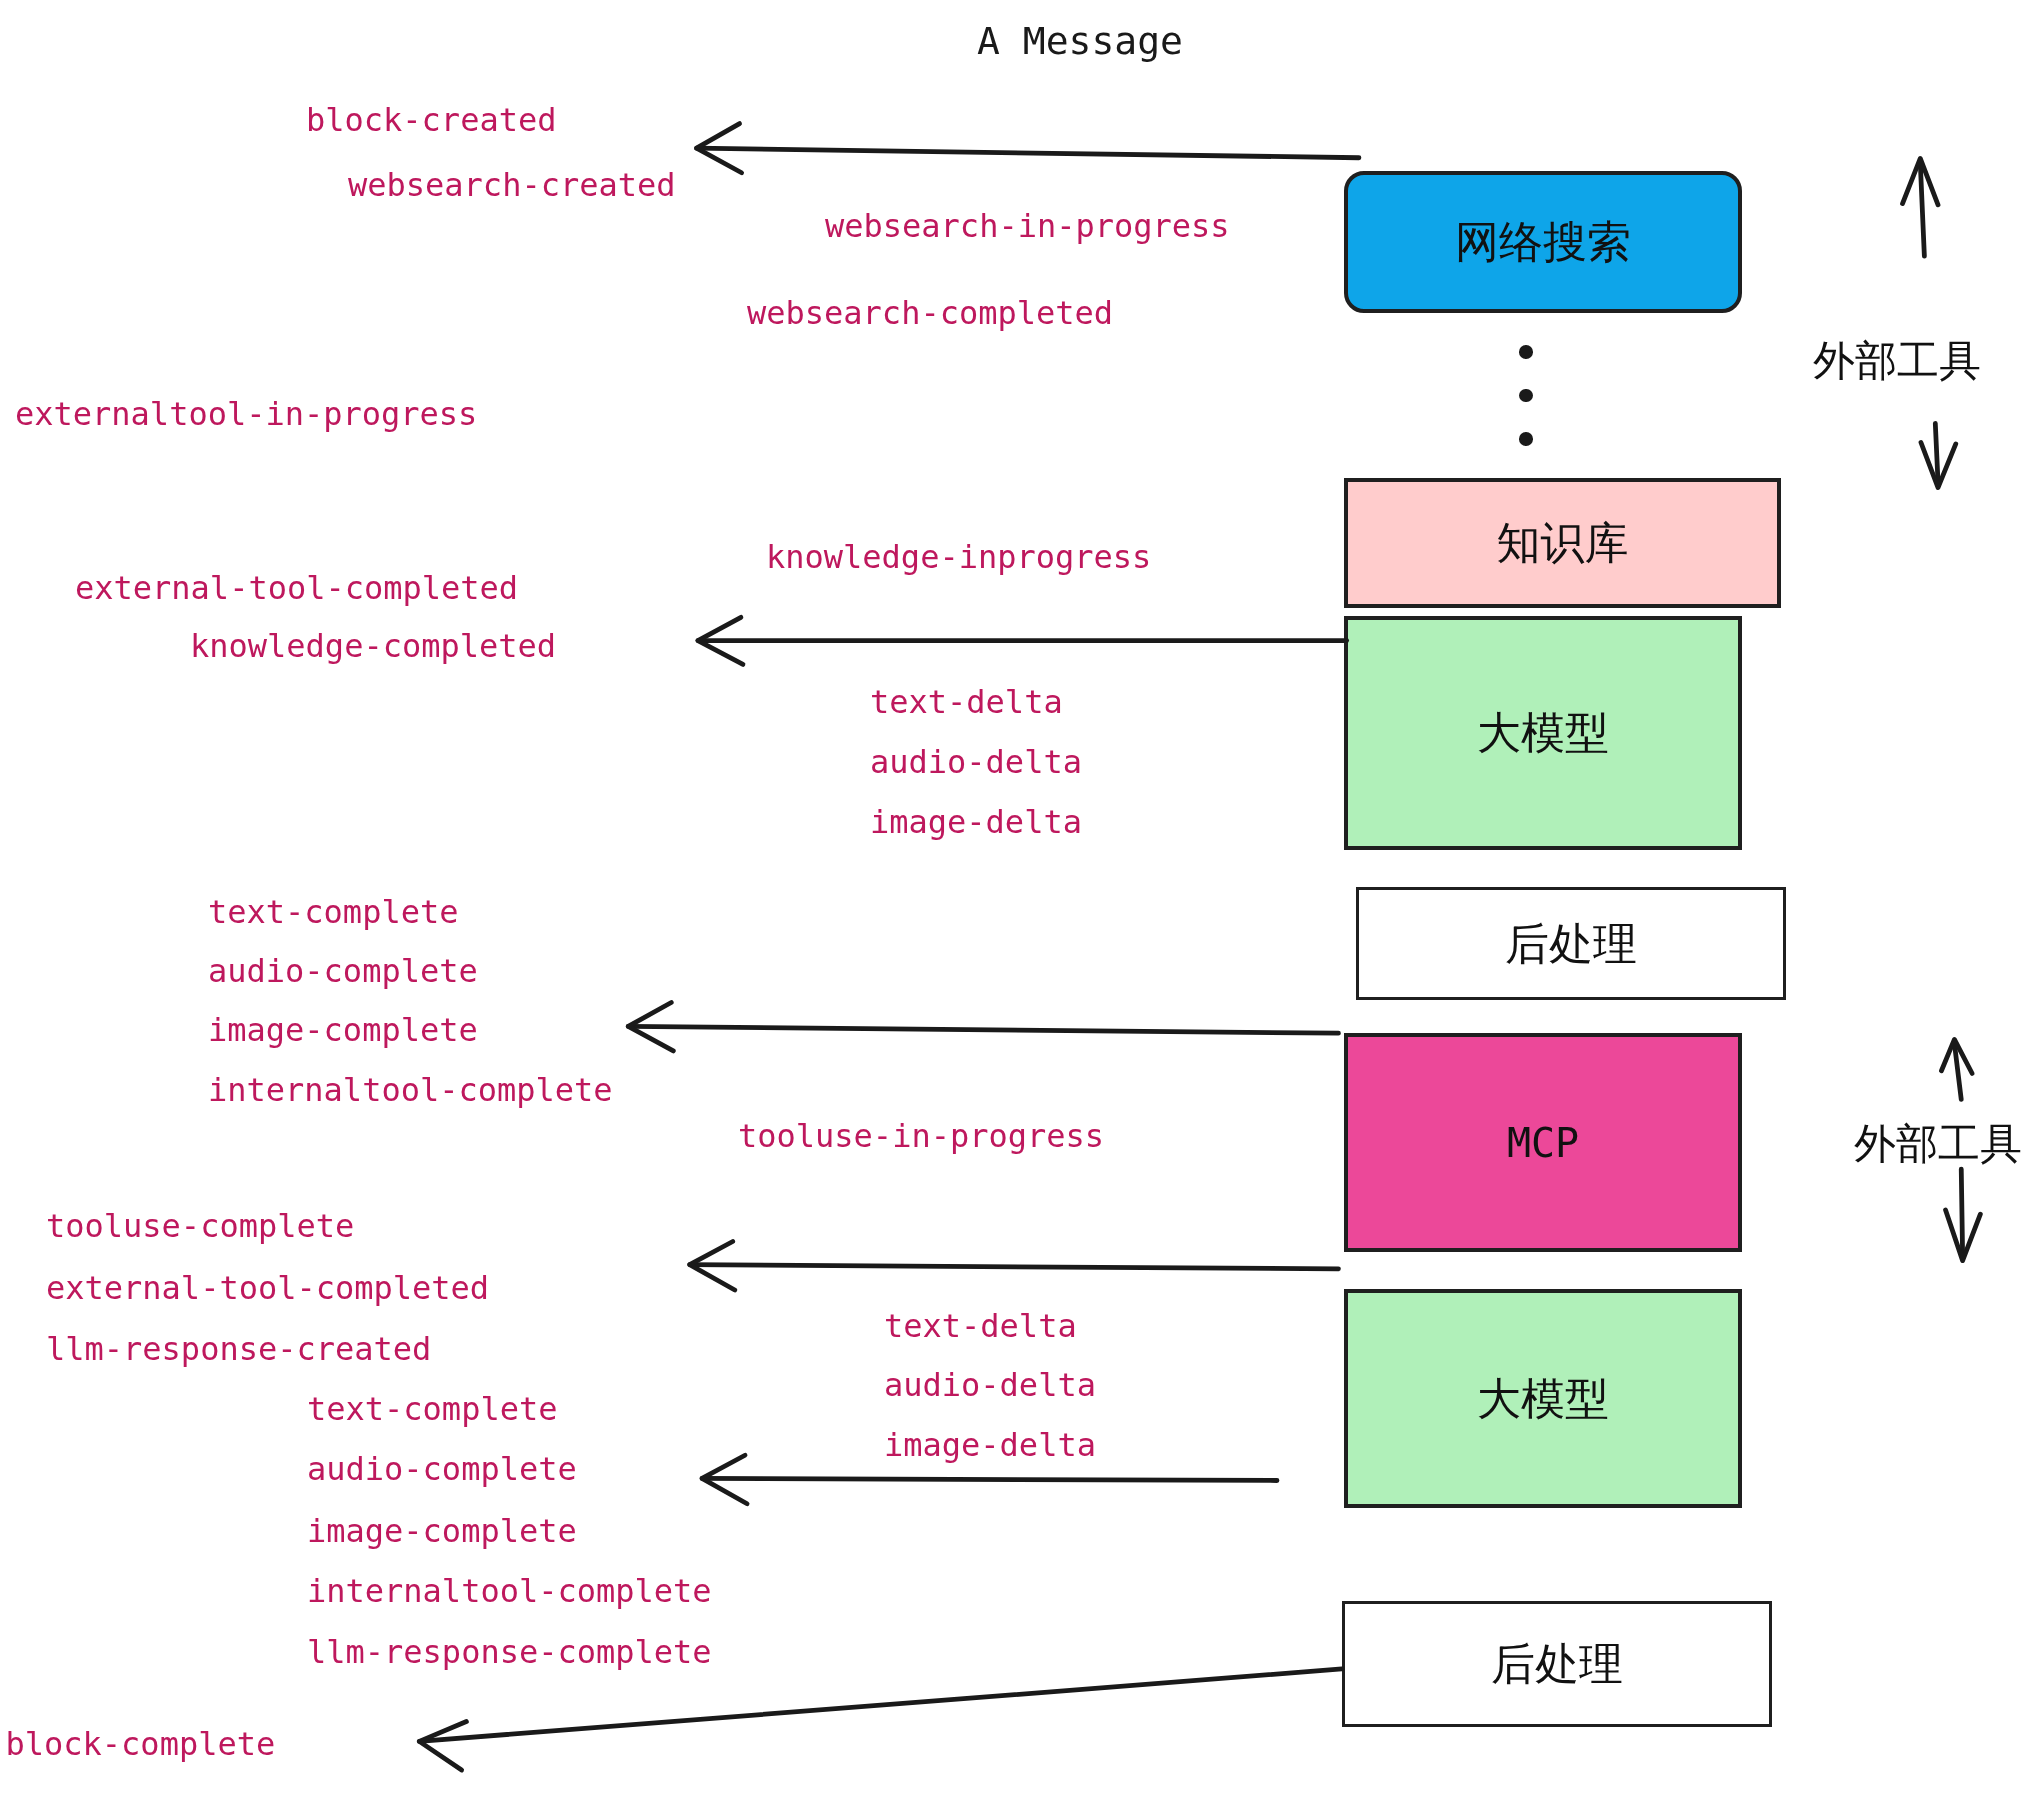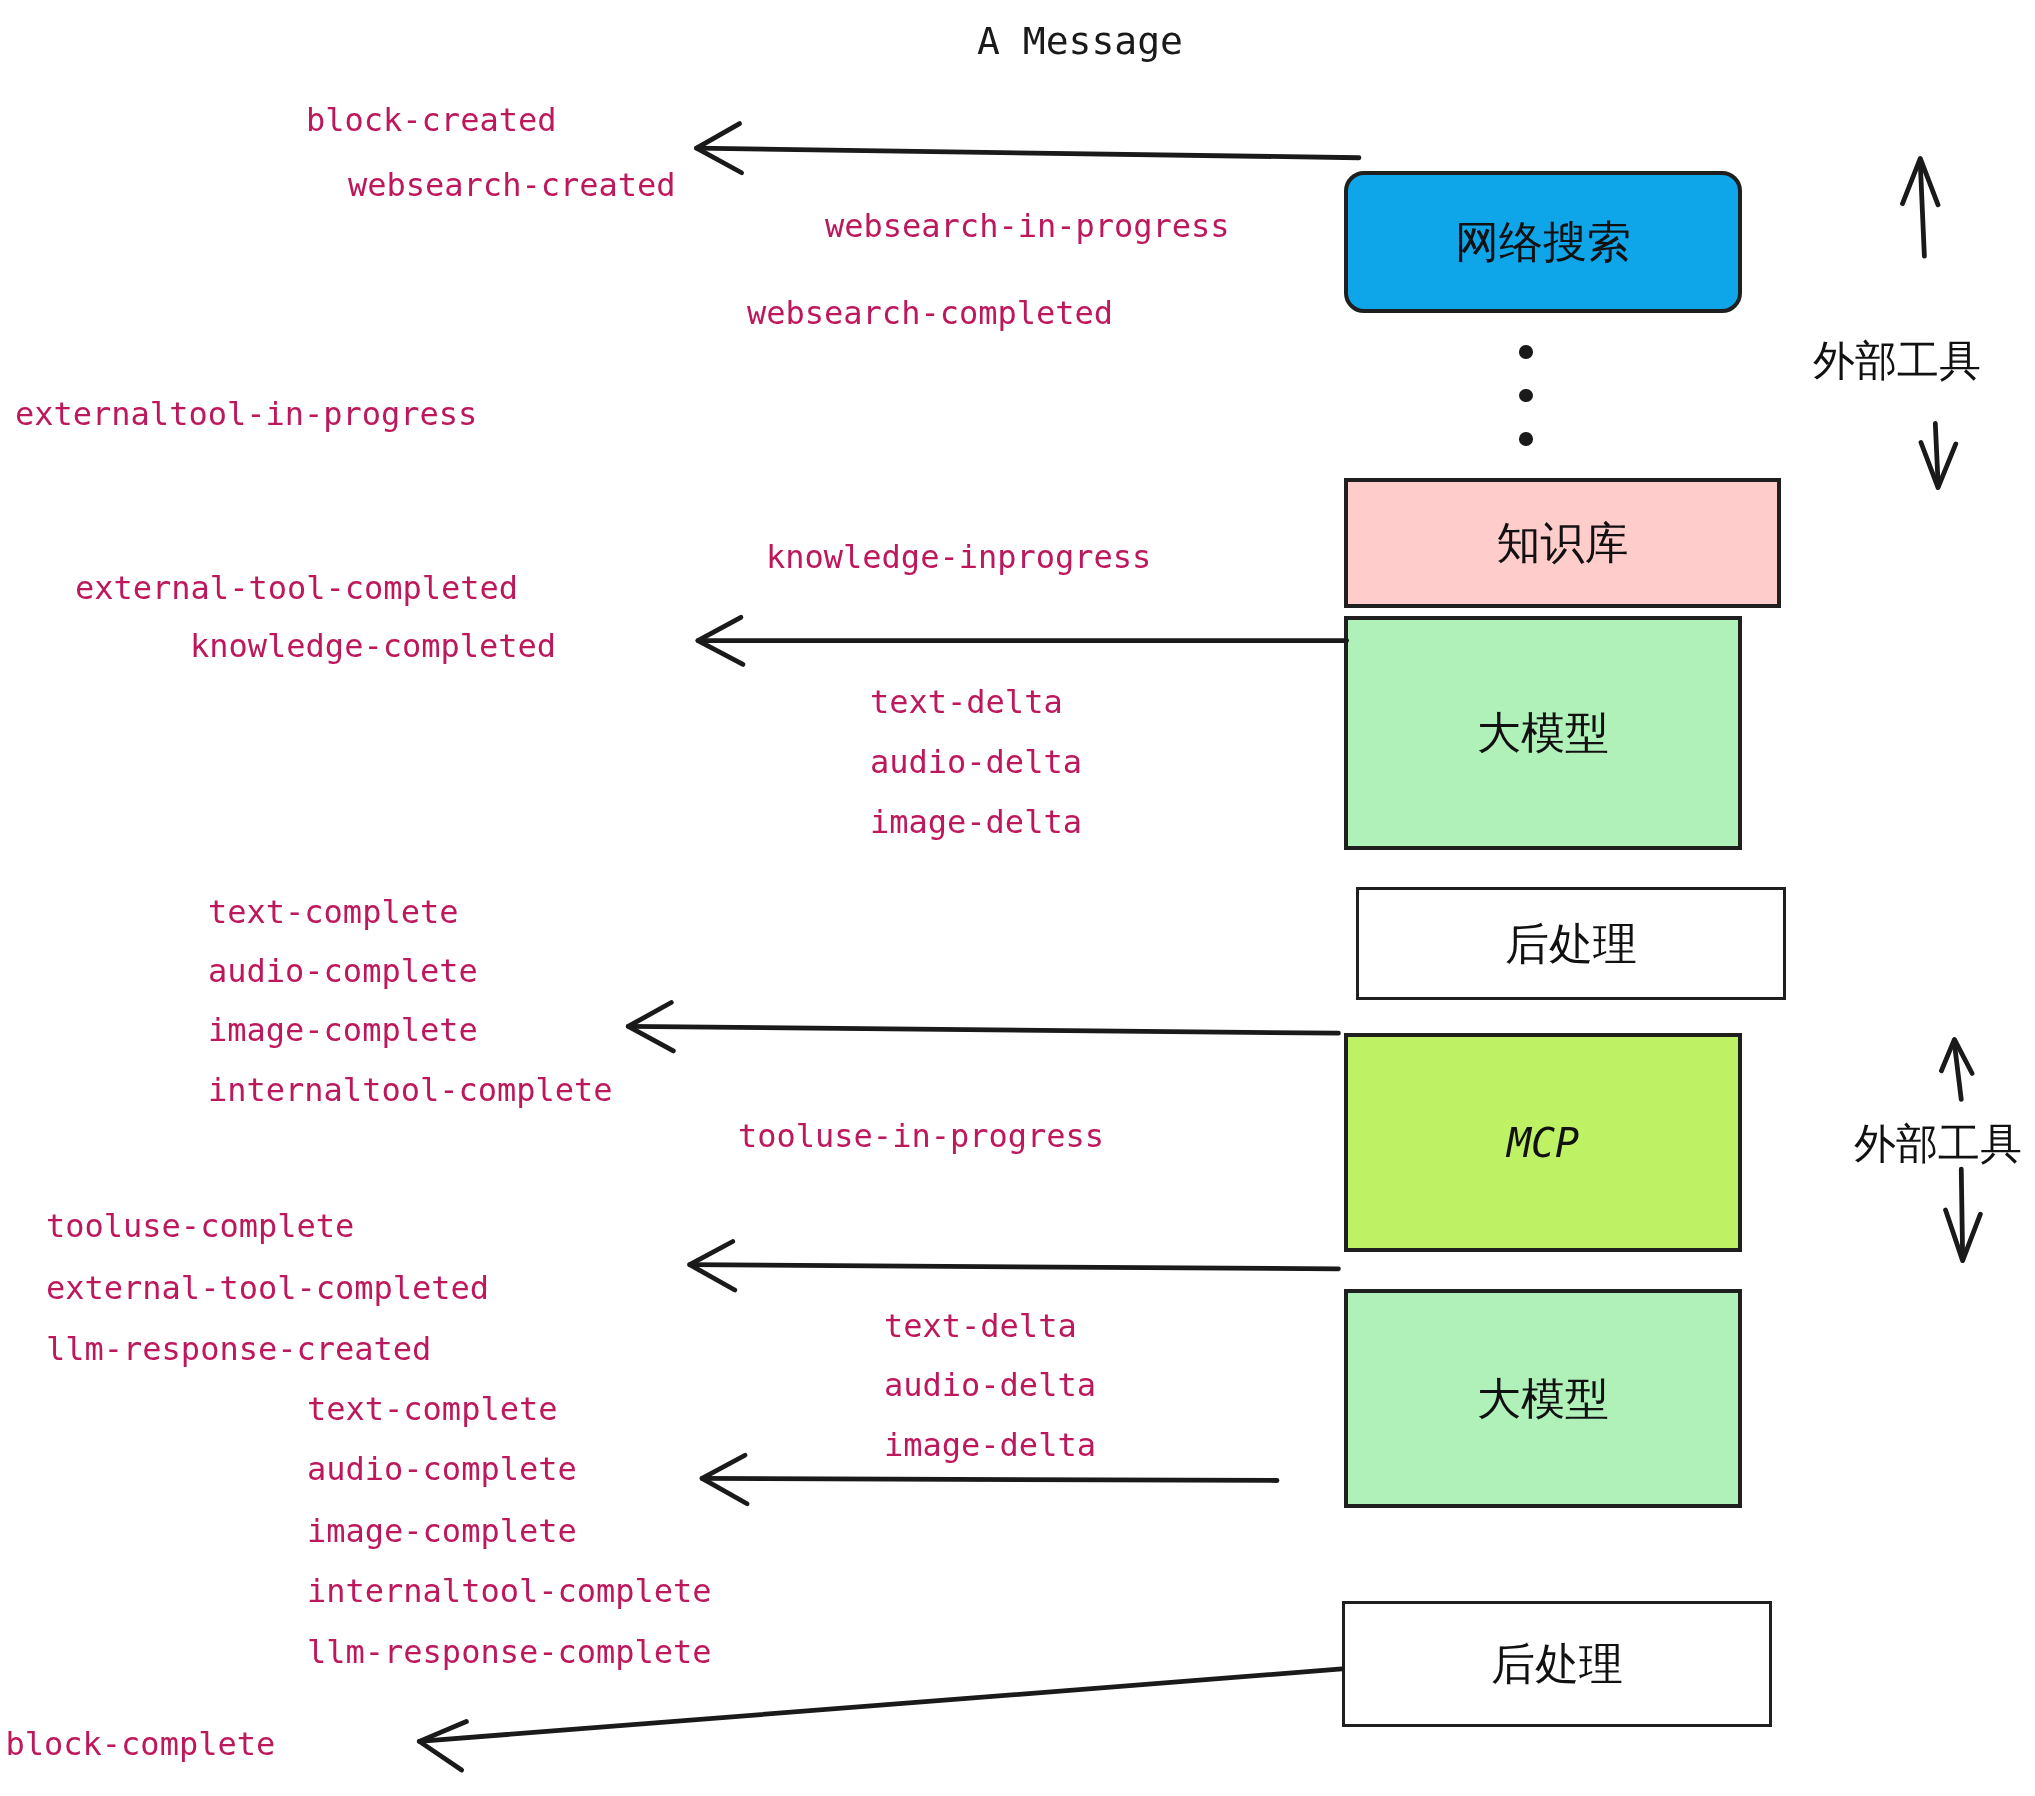--- a/index.html
+++ b/index.html
@@ -130,21 +130,21 @@
   </div>
 
   <div class="node" style="left:1344px; top:616px; width:398px; height:234px; background:#B0F0B9;">
     <span>大模型</span>
   </div>
 
   <div class="node" style="left:1356px; top:887px; width:430px; height:113px; background:#FFFFFF; border-width:3.4px;">
     <span>后处理</span>
   </div>
 
-  <div class="node mono" style="left:1344px; top:1033px; width:398px; height:219px; background:#bef264;font-style:italic;">
+  <div class="node mono" style="left:1344px; top:1033px; width:398px; height:219px; background:#ec4899;">
     <span>MCP</span>
   </div>
 
   <div class="node" style="left:1344px; top:1289px; width:398px; height:219px; background:#B0F0B9;">
     <span>大模型</span>
   </div>
 
   <div class="node" style="left:1342px; top:1601px; width:430px; height:126px; background:#FFFFFF; border-width:3.4px;">
     <span>后处理</span>
   </div>

